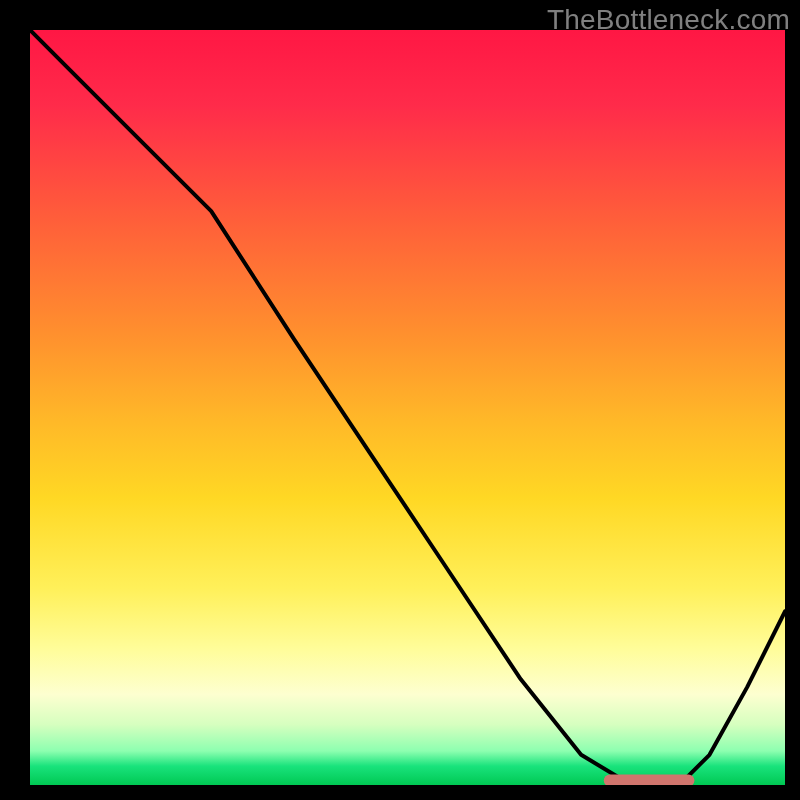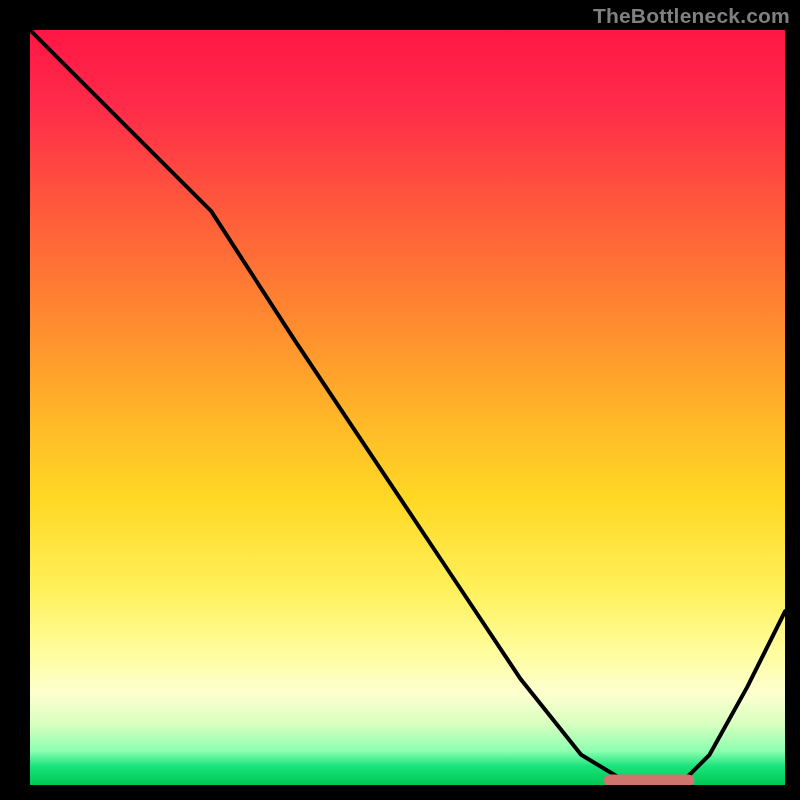--- a/index.html
+++ b/index.html
@@ -48,22 +48,22 @@
   }
   .marker {
     fill: #d0756d;
     stroke: none;
   }
   .attribution {
     position: absolute;
     top: 4px;
     right: 10px;
     color: #808080;
-    font-size: 21px;
-    font-weight: 700;
+    font-size: 28px;
+    font-weight: 400;
     letter-spacing: 0.2px;
   }
 </style>
 </head>
 <body>
 
 <div class="frame">
 
   <div class="plot-area">
     <svg class="curve-svg" viewBox="0 0 755 755" preserveAspectRatio="none">

